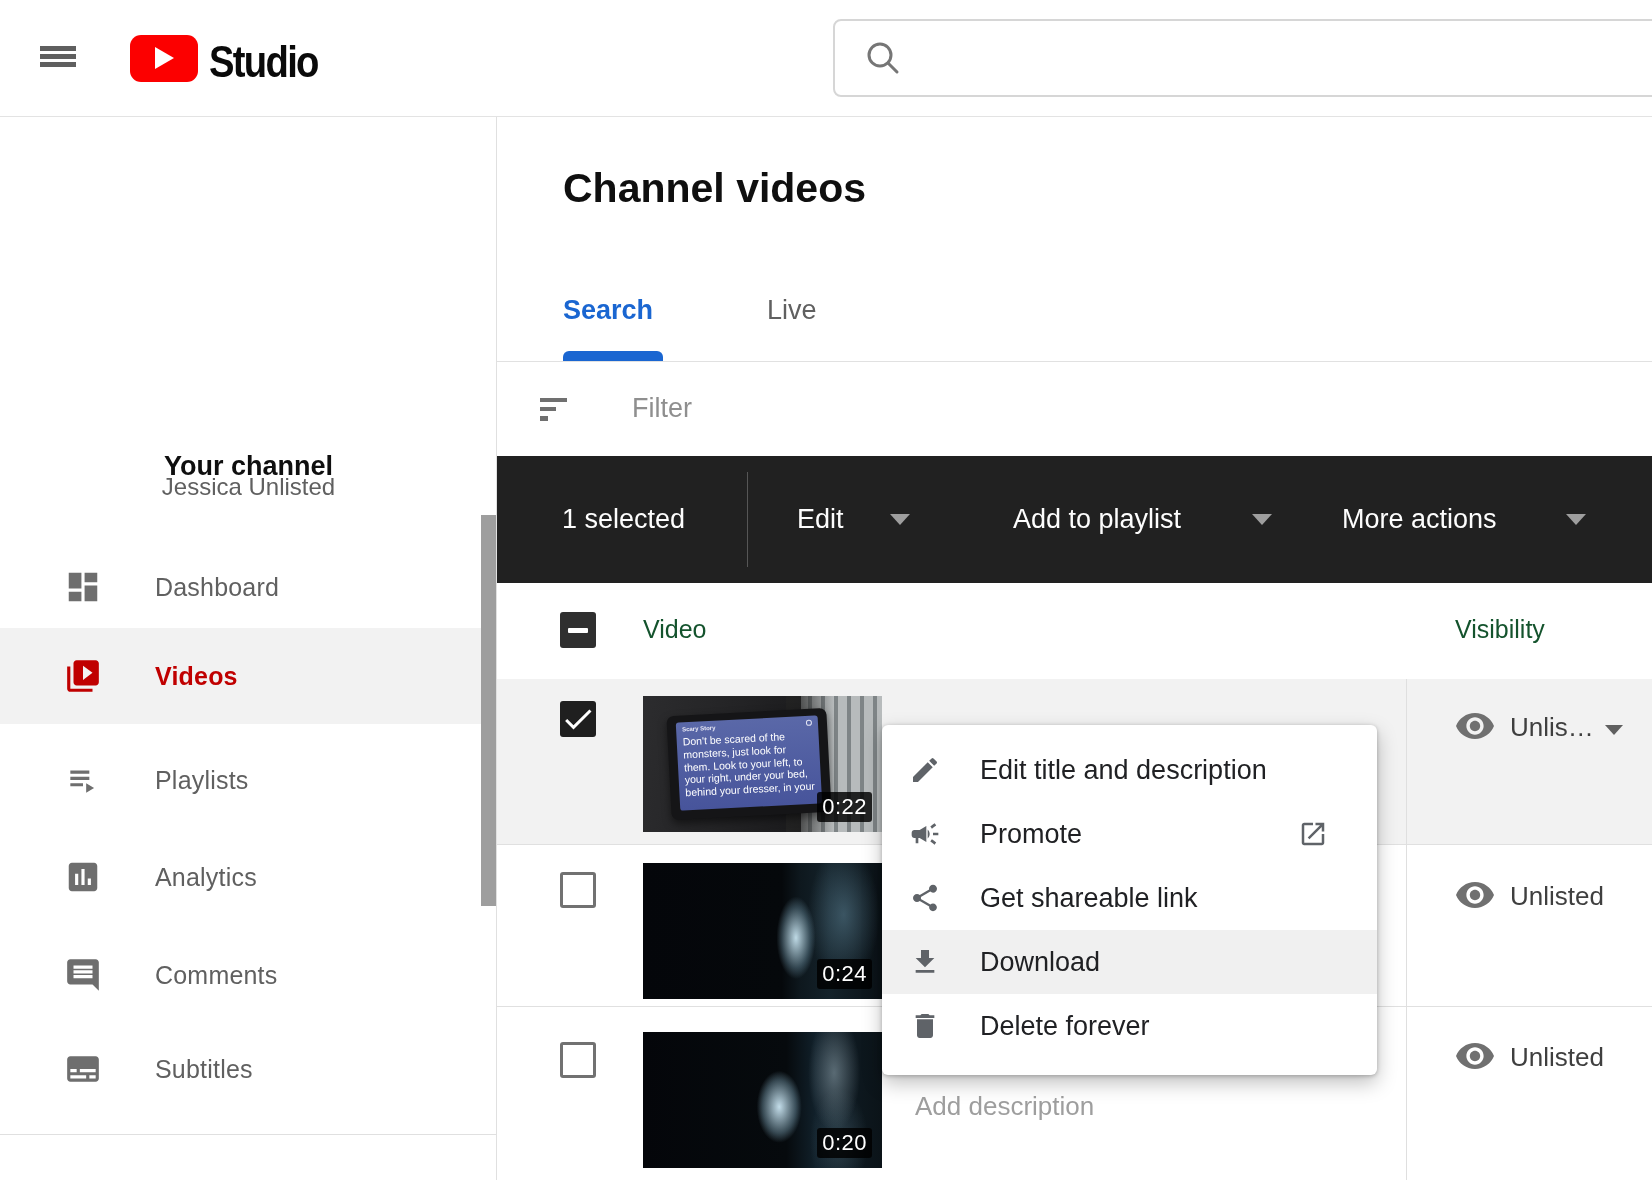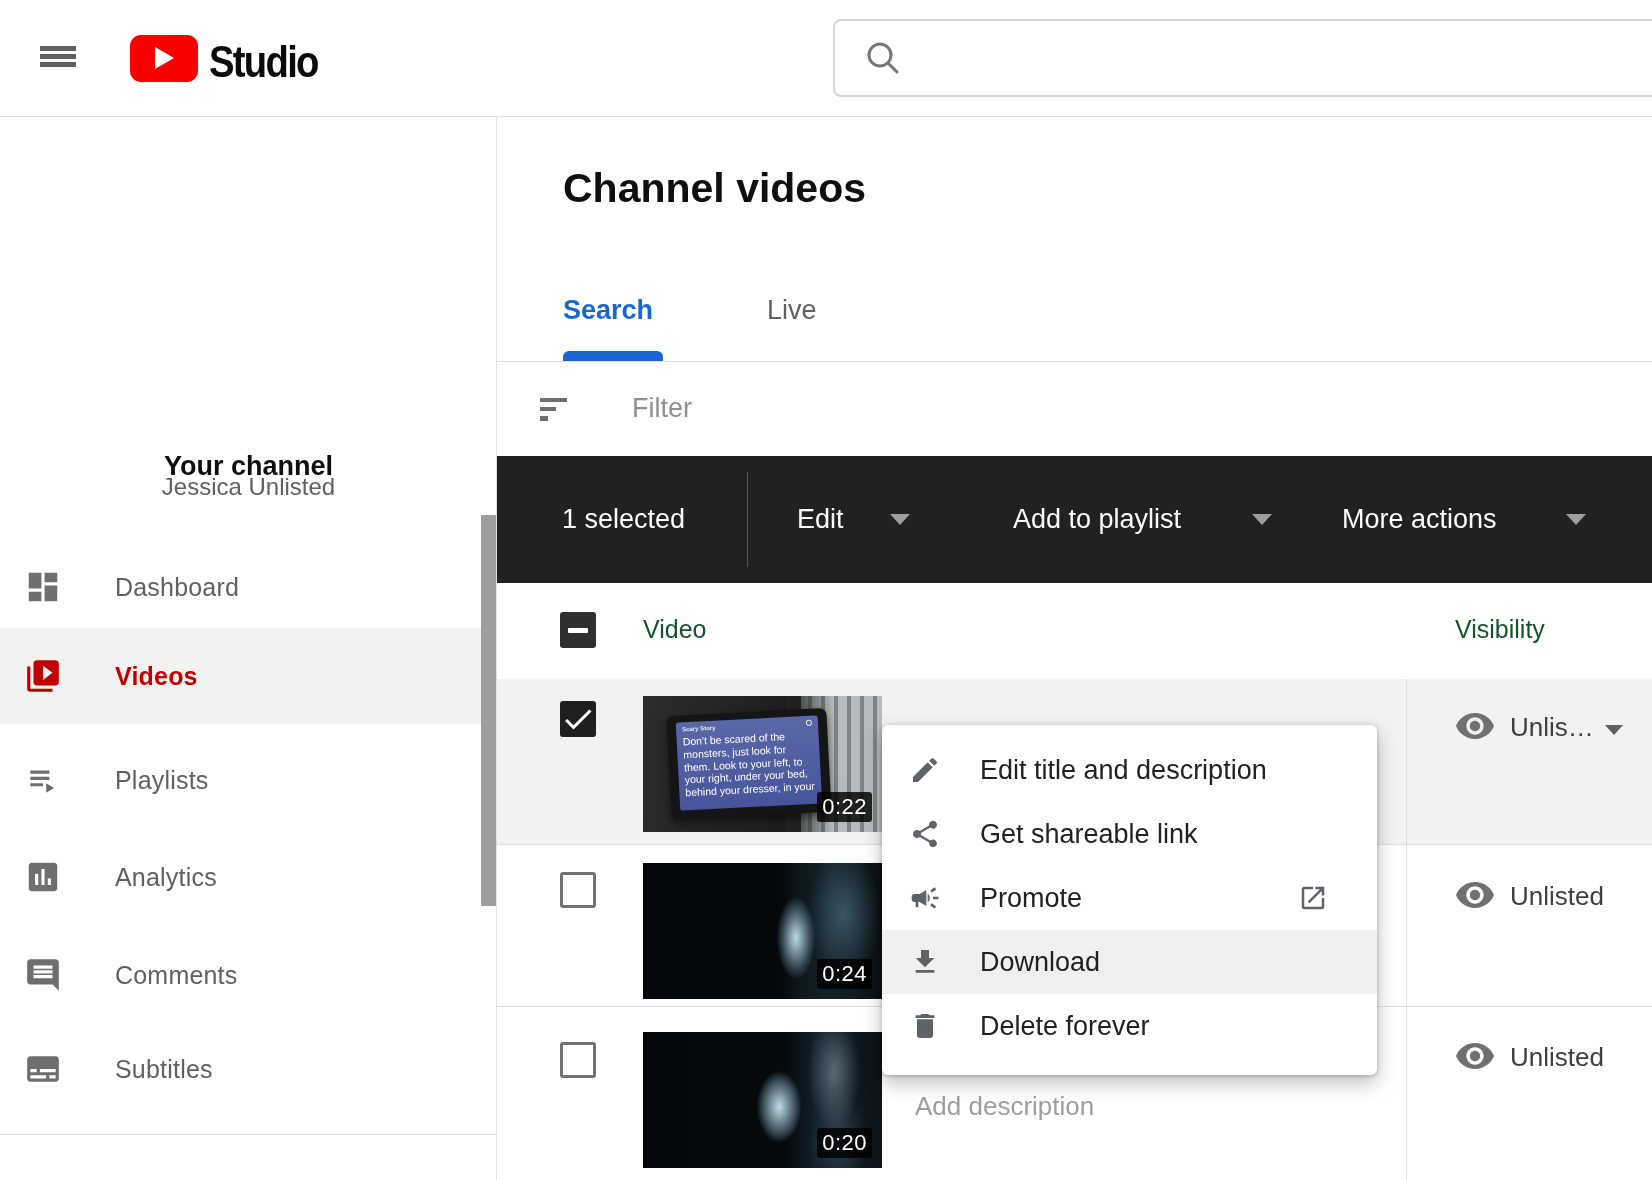--- a/index.html
+++ b/index.html
@@ -37,21 +37,21 @@
               radial-gradient(circle at 47% 26%, #c9a184 0 13%, transparent 14%),
               radial-gradient(circle at 45% 14%, #5b4636 0 22%, transparent 23%),
               radial-gradient(ellipse at 22% 58%, #161616 0 30%, transparent 31%),
               radial-gradient(circle at 88% 18%, #8a4a3a 0 18%, transparent 19%),
               linear-gradient(170deg, #72604e 0%, #6a6456 45%, #555a83 78%, #4a4f7d 100%); }
   #channel-label { position:absolute; left:0; top:310px; width:497px; text-align:center;
                    font-size:27px; font-weight:bold; color:#0f0f0f;margin-top:24px; }
   #channel-name { position:absolute; left:0; top:356px; width:497px; text-align:center;
                   font-size:24px; color:#606060; }
   .nav-item { position:absolute; left:0; width:496px; height:96px;
-              display:flex; align-items:center; padding-left:24px; cursor:pointer; }
+              display:flex; align-items:center; padding-left:64px; cursor:pointer; }
   .nav-item .icon { width:38px; height:38px; flex:0 0 38px; }
   .nav-item .icon svg { width:38px; height:38px; fill:#6e6e6e; }
   .nav-item .lbl { margin-left:53px; font-size:25px; color:#606060; letter-spacing:.2px; }
   .nav-item.active { background:#f2f2f2; }
   .nav-item.active .lbl { color:#c00000; font-weight:bold; }
   .nav-item.active .icon svg { fill:#c00000; }
   #nav-dashboard { top:422px; } #nav-videos { top:511px; } #nav-playlists { top:615px; }
   #nav-analytics { top:712px; } #nav-comments { top:810px; } #nav-subtitles { top:904px; }
   #side-scrollbar { position:absolute; left:481px; top:398px; width:15px; height:391px;
                     background:#9e9e9e; }
@@ -333,38 +333,38 @@
       <span class="micon">
         <svg viewBox="0 0 24 24">
             <path d="M3 17.25V21h3.75L17.81 9.94l-3.75-3.75L3 17.25zM20.71 7.04c.39-.39.39-1.02 0-1.41l-2.34-2.34a.9959.9959 0 0 0-1.41 0l-1.83 1.83 3.75 3.75 1.83-1.83z"></path>
           </svg>
       </span>
       <span class="mlbl">Edit title and description</span>
     </div>
     <div class="menu-item">
       <span class="micon">
         <svg viewBox="0 0 24 24">
-            <path d="M18 16.08c-.76 0-1.44.3-1.96.77L8.91 12.7c.05-.23.09-.46.09-.7s-.04-.47-.09-.7l7.05-4.11c.54.5 1.25.81 2.04.81 1.66 0 3-1.34 3-3s-1.34-3-3-3-3 1.34-3 3c0 .24.04.47.09.7L8.04 9.81C7.5 9.31 6.79 9 6 9c-1.66 0-3 1.34-3 3s1.34 3 3 3c.79 0 1.5-.31 2.04-.81l7.12 4.16c-.05.21-.08.43-.08.65 0 1.61 1.31 2.92 2.92 2.92 1.61 0 2.92-1.31 2.92-2.92s-1.31-2.92-2.92-2.92z"></path>
-          </svg>
-      </span>
-      <span class="mlbl">Get shareable link</span>
-    </div>
-    <div class="menu-item">
-      <span class="micon">
-        <svg viewBox="0 0 24 24">
             <path d="M18 11v2h4v-2h-4zm-2 6.61c.96.71 2.21 1.65 3.2 2.39.4-.53.8-1.07 1.2-1.6-.99-.74-2.24-1.68-3.2-2.4-.4.54-.8 1.08-1.2 1.61zM20.4 5.6c-.4-.53-.8-1.07-1.2-1.6-.99.74-2.24 1.68-3.2 2.4.4.53.8 1.07 1.2 1.6.96-.72 2.21-1.65 3.2-2.4zM4 9c-1.1 0-2 .9-2 2v2c0 1.1.9 2 2 2h1v4h2v-4h1l5 3V6L8 9H4zm11.5 3c0-1.33-.58-2.53-1.5-3.35v6.69c.92-.81 1.5-2.01 1.5-3.34z"></path>
           </svg>
       </span>
       <span class="mlbl">Promote</span>
       <span class="trail">
         <svg viewBox="0 0 24 24">
             <path d="M19 19H5V5h7V3H5c-1.11 0-2 .9-2 2v14c0 1.1.89 2 2 2h14c1.1 0 2-.9 2-2v-7h-2v7zM14 3v2h3.59l-9.83 9.83 1.41 1.41L19 6.41V10h2V3h-7z"></path>
           </svg>
       </span>
     </div>
+    <div class="menu-item">
+      <span class="micon">
+        <svg viewBox="0 0 24 24">
+            <path d="M18 16.08c-.76 0-1.44.3-1.96.77L8.91 12.7c.05-.23.09-.46.09-.7s-.04-.47-.09-.7l7.05-4.11c.54.5 1.25.81 2.04.81 1.66 0 3-1.34 3-3s-1.34-3-3-3-3 1.34-3 3c0 .24.04.47.09.7L8.04 9.81C7.5 9.31 6.79 9 6 9c-1.66 0-3 1.34-3 3s1.34 3 3 3c.79 0 1.5-.31 2.04-.81l7.12 4.16c-.05.21-.08.43-.08.65 0 1.61 1.31 2.92 2.92 2.92 1.61 0 2.92-1.31 2.92-2.92s-1.31-2.92-2.92-2.92z"></path>
+          </svg>
+      </span>
+      <span class="mlbl">Get shareable link</span>
+    </div>
     <div class="menu-item hl">
       <span class="micon">
         <svg viewBox="0 0 24 24">
             <path d="M19 9h-4V3H9v6H5l7 7 7-7zM5 18v2h14v-2H5z"></path>
           </svg>
       </span>
       <span class="mlbl">Download</span>
     </div>
     <div class="menu-item">
       <span class="micon">

